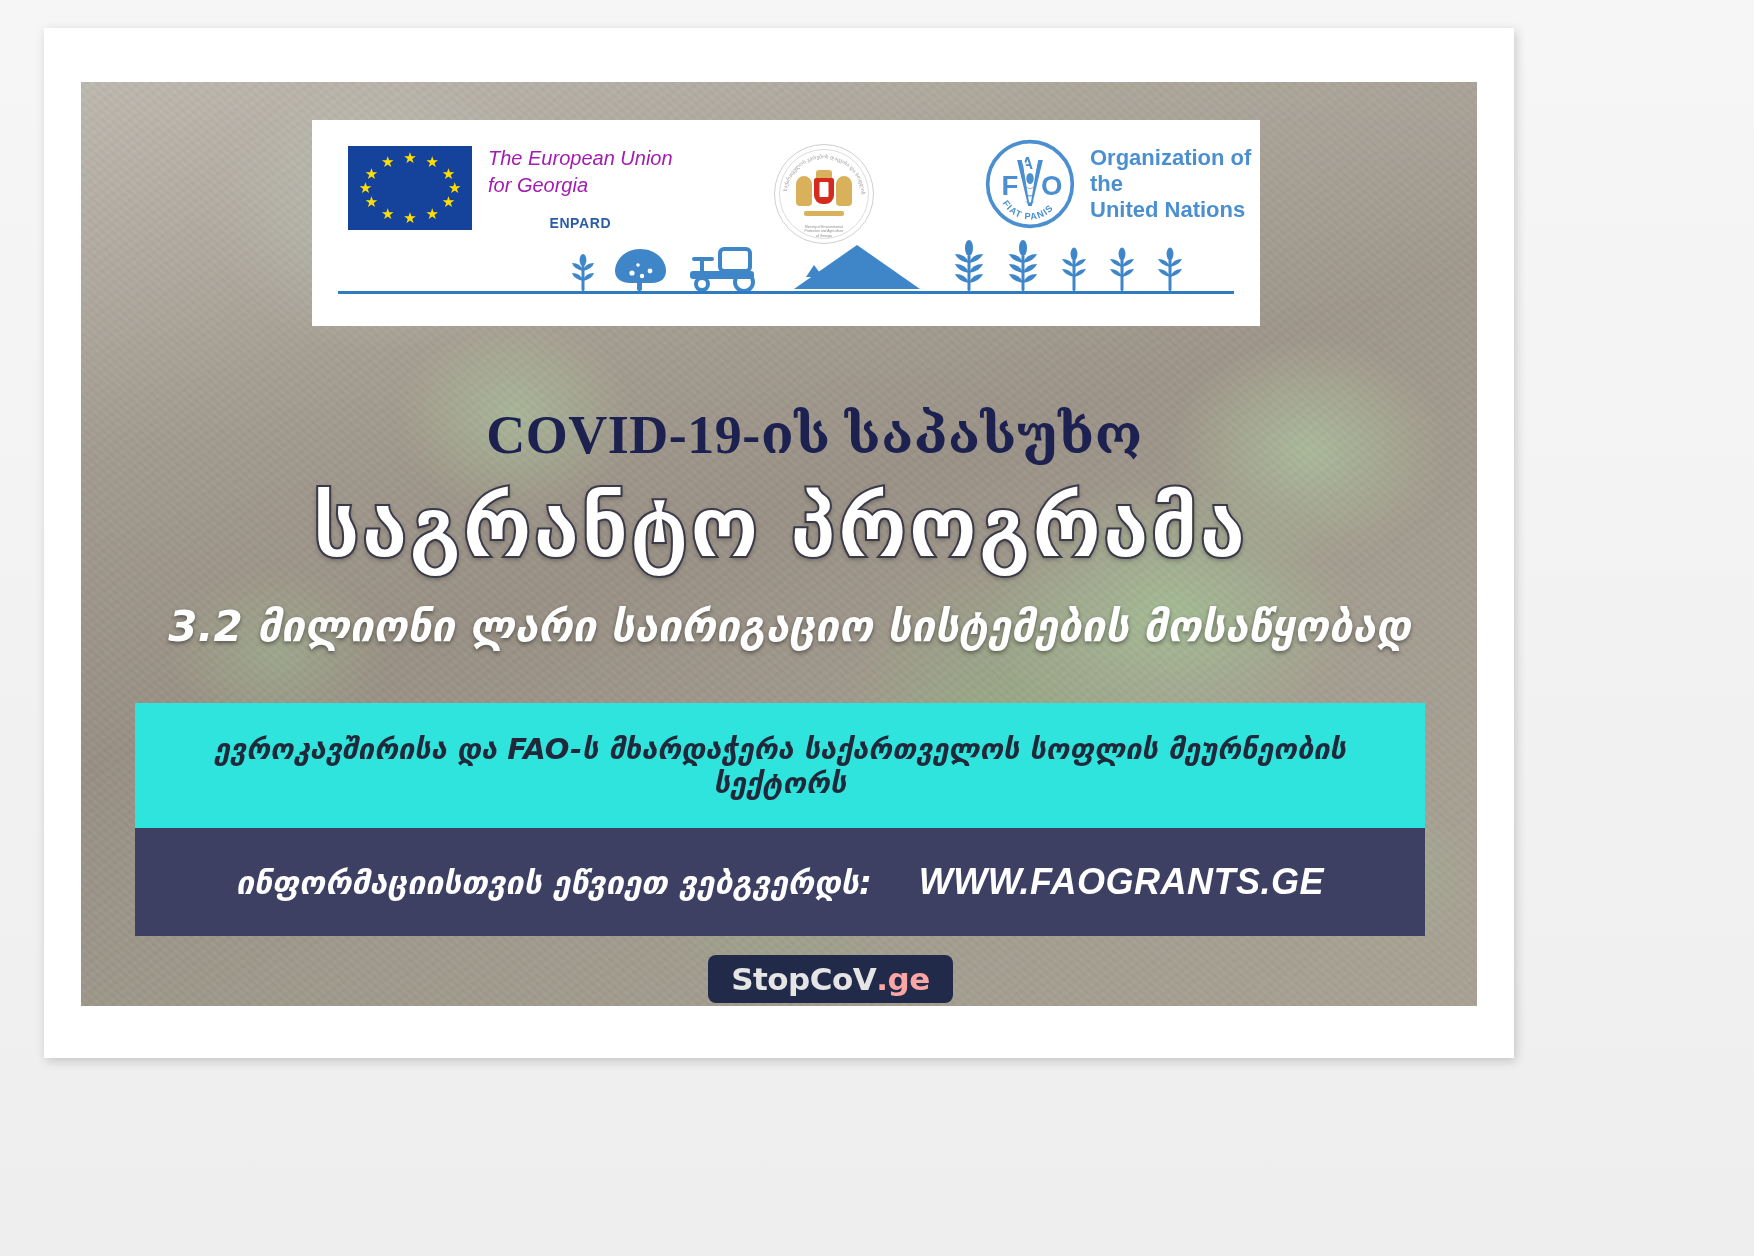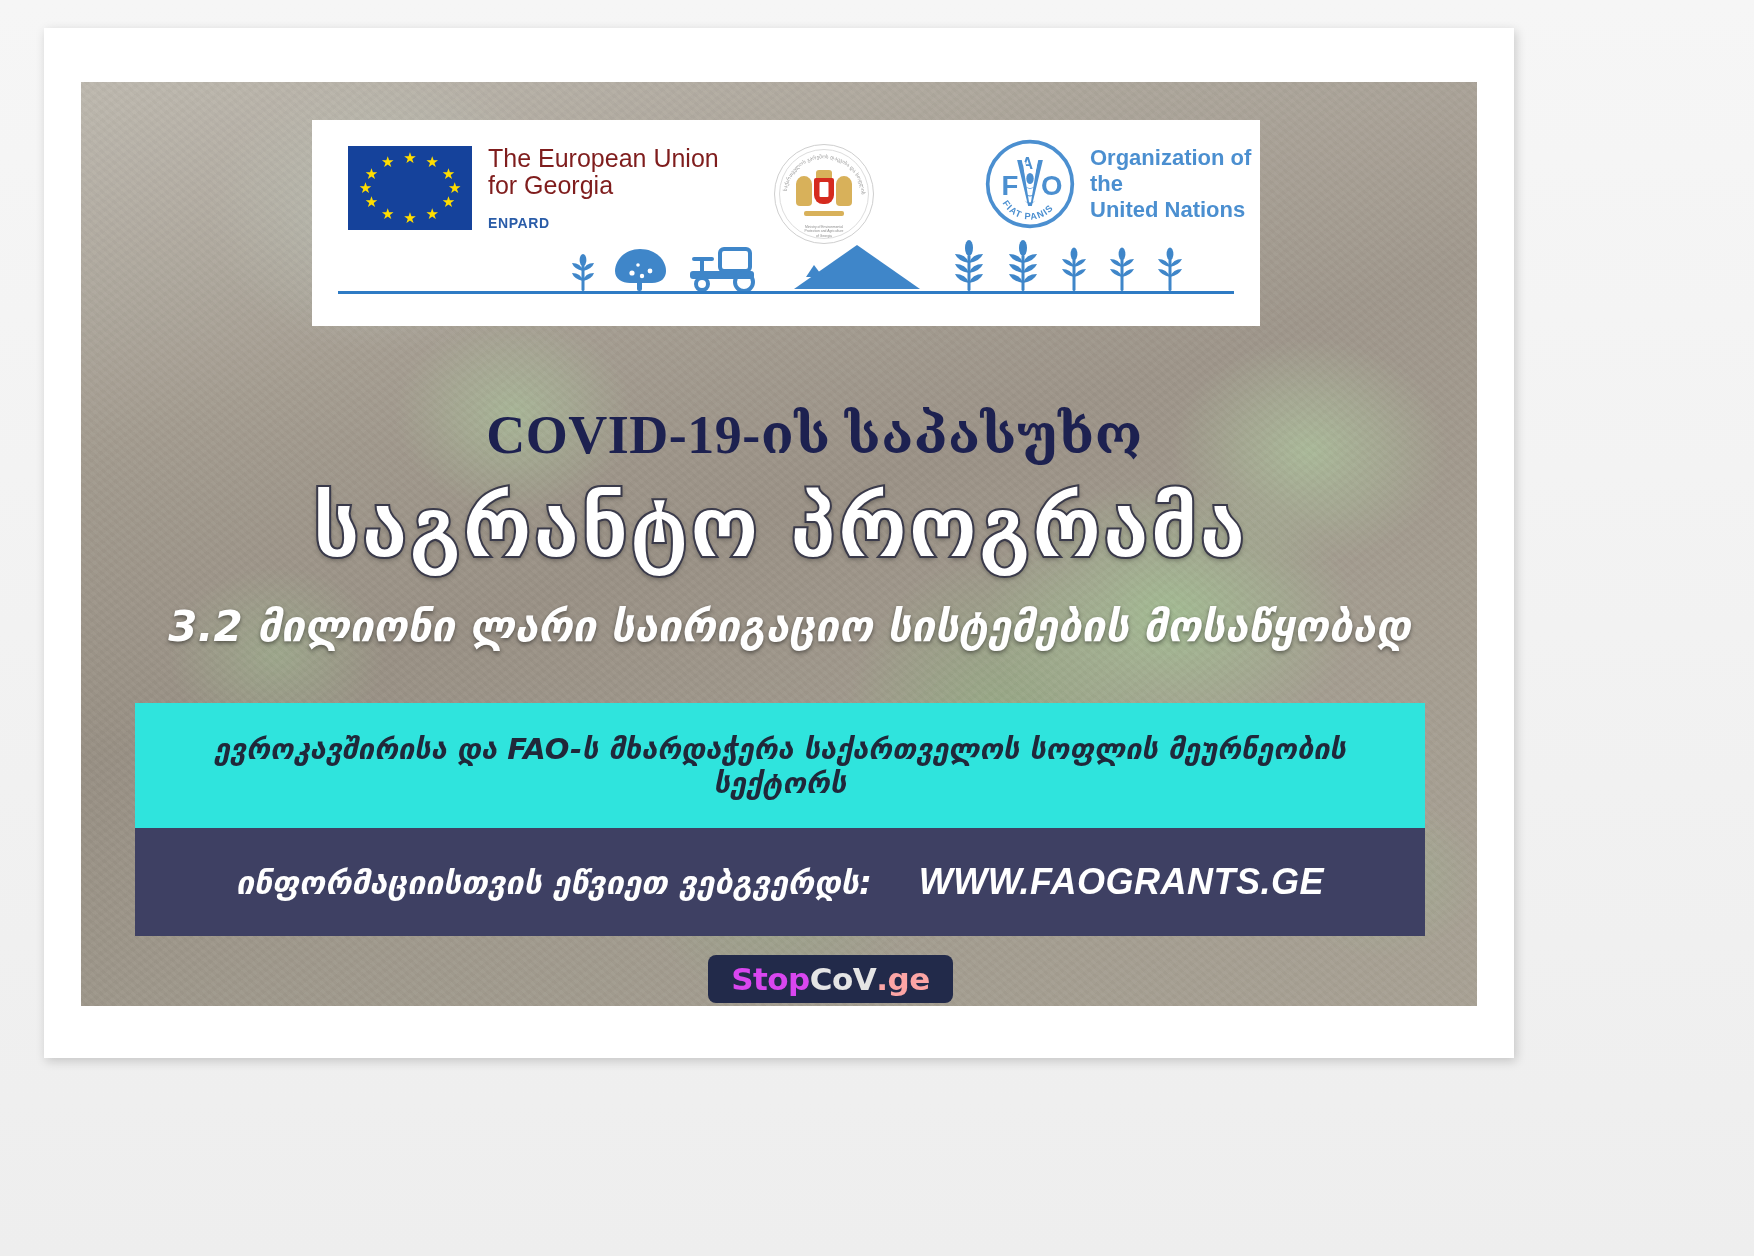--- a/index.html
+++ b/index.html
@@ -63,26 +63,28 @@
   .eu-block{display:flex;align-items:center;margin-left:36px;}
   .eu-flag{
     position:relative;width:124px;height:84px;background:#15429b;flex:none;
   }
   .eu-flag .star{
     position:absolute;color:#ffdd00;font-size:15px;line-height:15px;
     transform:translate(-50%,-50%);
   }
   .eu-text{margin-left:16px;}
   .eu-l1,.eu-l2{
-    color:#7f1d1d;font-size:25px;line-height:27px;
+    color:#a21caf;font-size:20px;line-height:27px;
     font-family:"Liberation Sans",sans-serif;
+    font-style:italic;
   }
   .eu-enpard{
     color:#2a5ca8;font-size:14px;font-weight:bold;letter-spacing:.6px;margin-top:16px;
     font-family:"Liberation Sans",sans-serif;
+    text-align:center;
   }
 
   
   .seal{
     position:absolute;left:462px;top:16px;width:100px;height:100px;
   }
   .seal .ring{
     position:absolute;inset:0;border-radius:50%;
     border:1px solid #cfcfcf;
   }
@@ -194,21 +196,21 @@
   
   .stopcov{
     position:absolute;left:627px;top:873px;width:245px;height:48px;
     background:#222a4a;border-radius:8px;
     display:flex;align-items:center;justify-content:center;
   }
   .stopcov b{
     font-family:"DejaVu Sans","Liberation Sans",sans-serif;
     font-size:31px;font-weight:bold;letter-spacing:-.5px;
   }
-  .sc-stop{color:#d946ef;}
+  .sc-stop{color:#e5e5e5;}
   .sc-cov{color:#e5e5e5;}
   .sc-ge{color:#fca5a5;}
 </style>
 </head>
 <body>
 
 <div class="page">
   <div class="sheet">
     <div class="poster">
 

